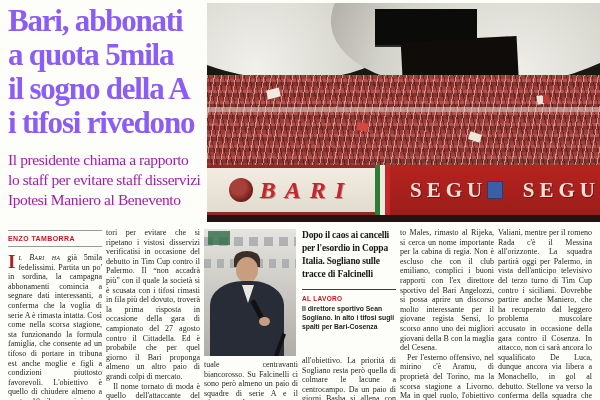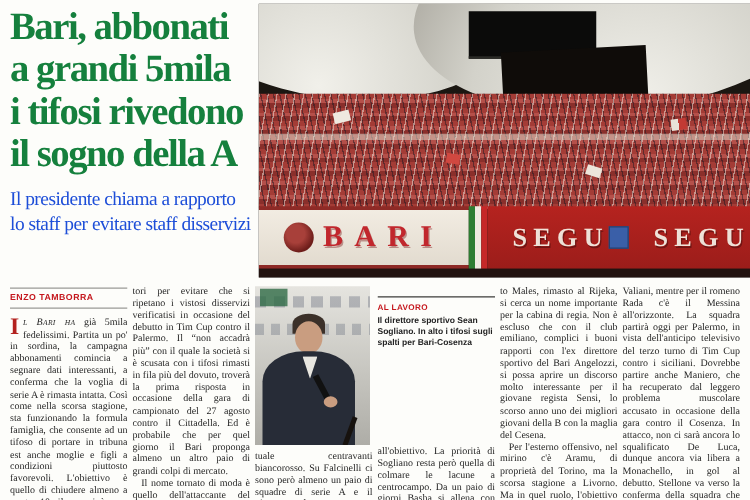--- a/index.html
+++ b/index.html
@@ -6,26 +6,26 @@
   html,body { background:#e8e8e6; }
   .page {
     position:relative; width:600px; height:400px; margin:0 auto;
     background:#fdfdfa; overflow:hidden;
     font-family:"Liberation Serif", serif; color:#161616;
   }
   
   .headline { position:absolute; left:8px; top:4px; width:200px; }
   .headline .hl-line {
     font-size:31px; font-weight:700; line-height:34px;
-    letter-spacing:-1.2px; color:#15803d;
+    letter-spacing:-1.2px; color:#8b5cf6;
   }
   .subhead { position:absolute; left:8px; top:150px; width:208px; }
   .subhead .sh-line {
     font-size:15.5px; font-weight:400; line-height:20px;
-    letter-spacing:-0.4px; color:#1d4ed8;
+    letter-spacing:-0.4px; color:#a21caf;
   }
   
   .stadium { position:absolute; left:207px; top:3px; width:393px; height:219px;
     background:#1b1712; overflow:hidden; }
   .roof-petal { position:absolute; border-radius:50%;
     background:radial-gradient(ellipse at 50% 95%, #f1f0ea 0%, #d3d2ca 55%, #9b988f 100%); }
   .petal-l { left:-90px; top:-95px; width:300px; height:170px; transform:rotate(9deg); }
   .petal-r { right:-70px; top:-80px; width:340px; height:165px; transform:rotate(-7deg); }
   .scoreboard { position:absolute; left:168px; top:6px; width:102px; height:38px;
     background:#0b0b0a; border-bottom:2px solid #2a2a26; }
@@ -44,21 +44,21 @@
   .flag { position:absolute; }
   .flag-w1 { left:60px; top:86px; width:13px; height:9px; background:#efe9df; transform:rotate(-14deg); }
   .flag-r1 { left:150px; top:120px; width:11px; height:8px; background:#d04840; transform:rotate(10deg); }
   .flag-w2 { left:262px; top:130px; width:12px; height:8px; background:#ece5da; transform:rotate(18deg); }
   .flag-rw { left:330px; top:92px; width:12px; height:9px;
     background:linear-gradient(90deg,#e8e2d8 50%,#c23a34 50%); transform:rotate(-8deg); }
   .banner-strip { position:absolute; left:0; bottom:7px; width:100%; height:50px;
     display:flex; align-items:stretch; }
   .banner-left { width:168px; background:linear-gradient(#f2ece2,#e2dbcf);
     display:flex; align-items:center; justify-content:center; gap:7px;
-    border-top:3px solid #8e2a26; border-bottom:3px solid #8e2a26; }
+    border-top:3px solid #8e2a26; border-bottom:3px solid #8e2a26;font-style:italic; }
   .crest { width:24px; height:24px; border-radius:50%;
     background:radial-gradient(circle at 40% 38%, #a8403a 0 35%, #6d1d1a 70%); }
   .banner-bari { font-family:"Liberation Serif",serif; font-weight:700; font-size:24px;
     letter-spacing:9px; color:#c1272d; text-shadow:1px 1px 0 rgba(120,20,20,.4); }
   .tricolor { width:15px; display:flex; }
   .tricolor span { flex:1; }
   .tc-g { background:#2e7d32; } .tc-w { background:#efeae0; } .tc-r { background:#c62828; }
   .banner-red { flex:1; background:linear-gradient(#b5231f,#9c1d1a);
     display:flex; align-items:center; justify-content:space-evenly; overflow:hidden; }
   .banner-word { font-family:"Liberation Serif",serif; font-weight:700; font-size:21px;
@@ -110,27 +110,28 @@
     font-size:6.8px; line-height:9px; color:#242424; }
   .c4-text { position:absolute; left:302px; top:356px; width:94px; height:44px; overflow:hidden; }
 </style>
 </head>
 <body>
 
 <div class="page">
 
   <div class="headline">
     <div class="hl-line">Bari, abbonati</div>
-    <div class="hl-line">a grandi 5mila</div>
+    <div class="hl-line">a quota 5mila</div>
+    <div class="hl-line">il sogno della A</div>
     <div class="hl-line">i tifosi rivedono</div>
-    <div class="hl-line">il sogno della A</div>
   </div>
   <div class="subhead">
     <div class="sh-line">Il presidente chiama a rapporto</div>
     <div class="sh-line">lo staff per evitare staff disservizi</div>
+    <div class="sh-line">Ipotesi Maniero al Benevento</div>
   </div>
 
   <div class="stadium">
     <div class="roof-petal petal-l"></div>
     <div class="roof-petal petal-r"></div>
     <div class="scoreboard"></div>
     <div class="roof-gap"></div>
     <div class="roof-beam"></div>
     <div class="crowd"></div>
     <div class="tier-divider"></div>
@@ -185,20 +186,24 @@
     <div class="fig-shirt"></div>
     <div class="fig-mic"></div>
     <div class="fig-hand"></div>
     <div class="mic2"></div>
   </div>
   <div class="c3-text body-txt">
     <p>tuale centravanti biancorosso. Su Falcinelli ci sono però almeno un paio di squadre di serie A e il giocatore al momento non sta prendendo in considerazio-</p>
   </div>
 
   <div class="c4-block">
+    <div class="pullquote">Dopo il caos ai cancelli
+per l'esordio in Coppa
+Italia. Sogliano sulle
+tracce di Falcinelli</div>
     <div class="pq-rule"></div>
     <div class="kicker">AL LAVORO</div>
     <div class="caption">Il direttore sportivo Sean Sogliano. In alto i tifosi sugli spalti per Bari-Cosenza</div>
   </div>
   <div class="c4-text body-txt">
     <p>all'obiettivo. La priorità di Sogliano resta però quella di colmare le lacune a centrocampo. Da un paio di giorni Basha si allena con Stellone, ma il suo arri-</p>
   </div>
 
   <div class="col c5">
     <div class="body-txt">

